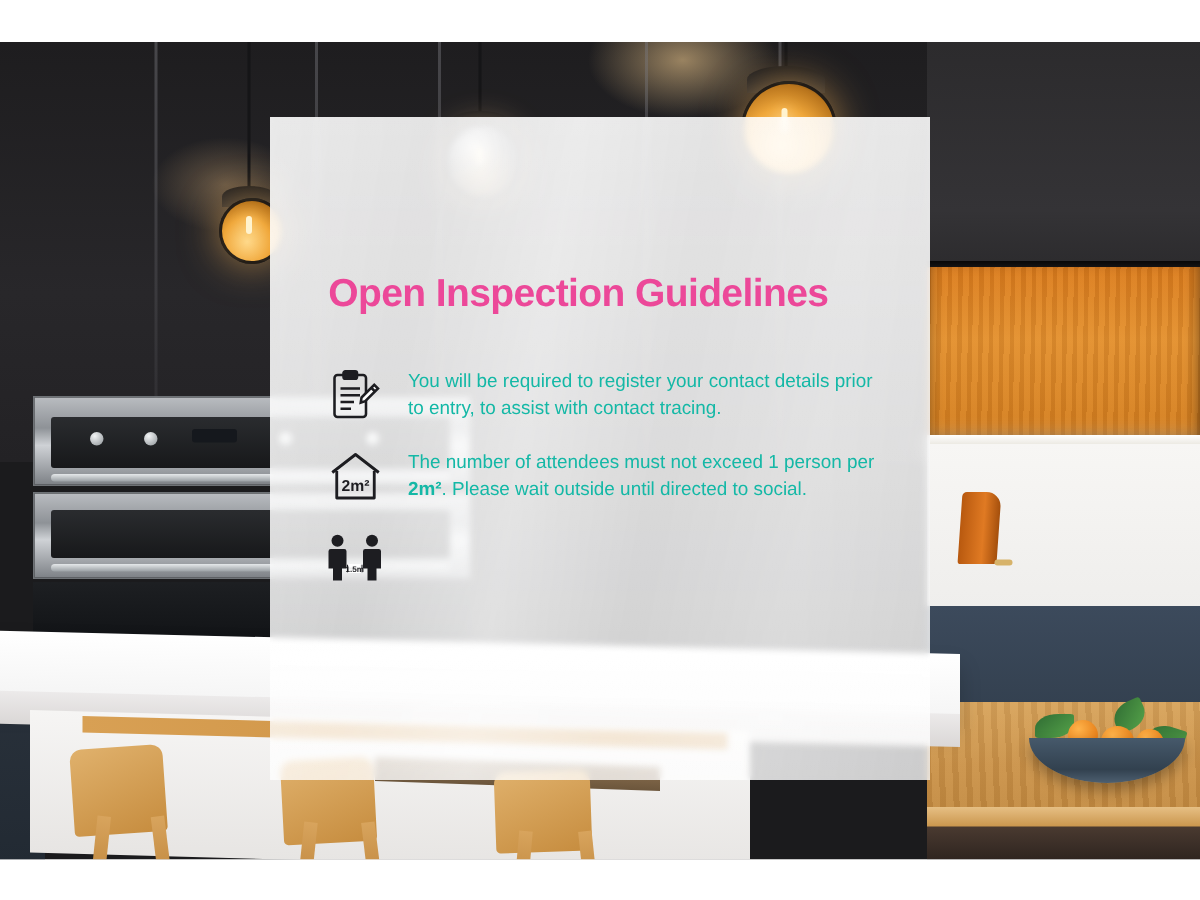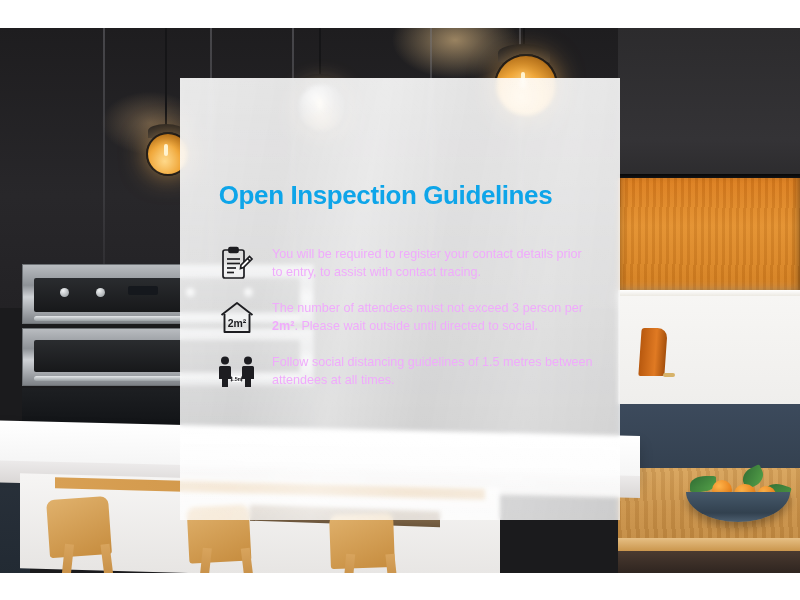--- a/index.html
+++ b/index.html
@@ -295,21 +295,21 @@
   }
 
   .panel-title {
     position: absolute;
     left: 180px; top: 152px;
     width: 411px;
     text-align: center;
     font-size: 26px;
     font-weight: bold;
     letter-spacing: -0.4px;
-    color: #0ea5e9;
+    color: #ec4899;
   }
 
   .items {
     position: absolute;
     left: 218px; top: 216px;
     width: 376px;
   }
   .item {
     display: flex;
     align-items: flex-start;
@@ -321,21 +321,21 @@
     width: 38px;
     height: 40px;
     display: flex;
     align-items: center;
     justify-content: center;
   }
   .item-text {
     flex: 1 1 auto;
     font-size: 12.6px;
     line-height: 1.42;
-    color: #f0abfc;
+    color: #14b8a6;
     padding-top: 2px;
   }
   .item-text b { font-weight: bold; }
 
   
   .bar-top, .bar-bottom {
     position: absolute;
     left: 0;
     width: 800px;
     background: #ffffff;
@@ -454,43 +454,40 @@
 
       <div class="item">
         <div class="item-icon">
           <svg width="36" height="34" viewBox="0 0 36 34" fill="none" stroke="#1d1d21" stroke-width="1.9">
             <path d="M2.5 14 L18 2 L33.5 14" stroke-linejoin="round"></path>
             <path d="M5.5 13 L5.5 31 L30.5 31 L30.5 13" stroke-linejoin="round"></path>
             <text x="18" y="26" font-family="Liberation Sans, sans-serif" font-size="10.5" font-weight="bold" fill="#1d1d21" stroke="none" text-anchor="middle">2m²</text>
           </svg>
         </div>
         <div class="item-text">
-          <span>The number of attendees must not exceed 3 person per </span><b>2m²</b><span>. Please wait outside until directed to social.</span>
+          <span>The number of attendees must not exceed 1 person per </span><b>2m²</b><span>. Please wait outside until directed to social.</span>
         </div>
       </div>
 
 
       <div class="item">
         <div class="item-icon">
           <svg width="38" height="34" viewBox="0 0 38 34" fill="none">
             <g fill="#1d1d21">
               <circle cx="7" cy="5.5" r="4"></circle>
               <path d="M2.5 11 h9 a1.5 1.5 0 0 1 1.5 1.5 V24 h-3 v8 h-6 v-8 h-3 V12.5 A1.5 1.5 0 0 1 2.5 11 Z"></path>
               <circle cx="30" cy="5.5" r="4"></circle>
               <path d="M25.5 11 h9 a1.5 1.5 0 0 1 1.5 1.5 V24 h-3 v8 h-6 v-8 h-3 V12.5 A1.5 1.5 0 0 1 25.5 11 Z"></path>
             </g>
             <line x1="14" y1="24" x2="23" y2="24" stroke="#1d1d21" stroke-width="1.4"></line>
             <path d="M14 21.5 L14 26.5 M23 21.5 L23 26.5" stroke="#1d1d21" stroke-width="1.4"></path>
             <rect x="14" y="21" width="9" height="6" fill="#ffffff" opacity="0.92"></rect>
             <text x="18.5" y="26" font-family="Liberation Sans, sans-serif" font-size="5.4" font-weight="bold" fill="#1d1d21" text-anchor="middle">1.5m</text>
           </svg>
         </div>
-        <div class="item-text">
-          <span>Follow social distancing guidelines of 1.5 metres between attendees at all times.</span>
-        </div>
       </div>
 
     </div>
   </div>
 
   <div class="bar-top"></div>
   <div class="bar-bottom"></div>
 </div>
 
 </body></html>

